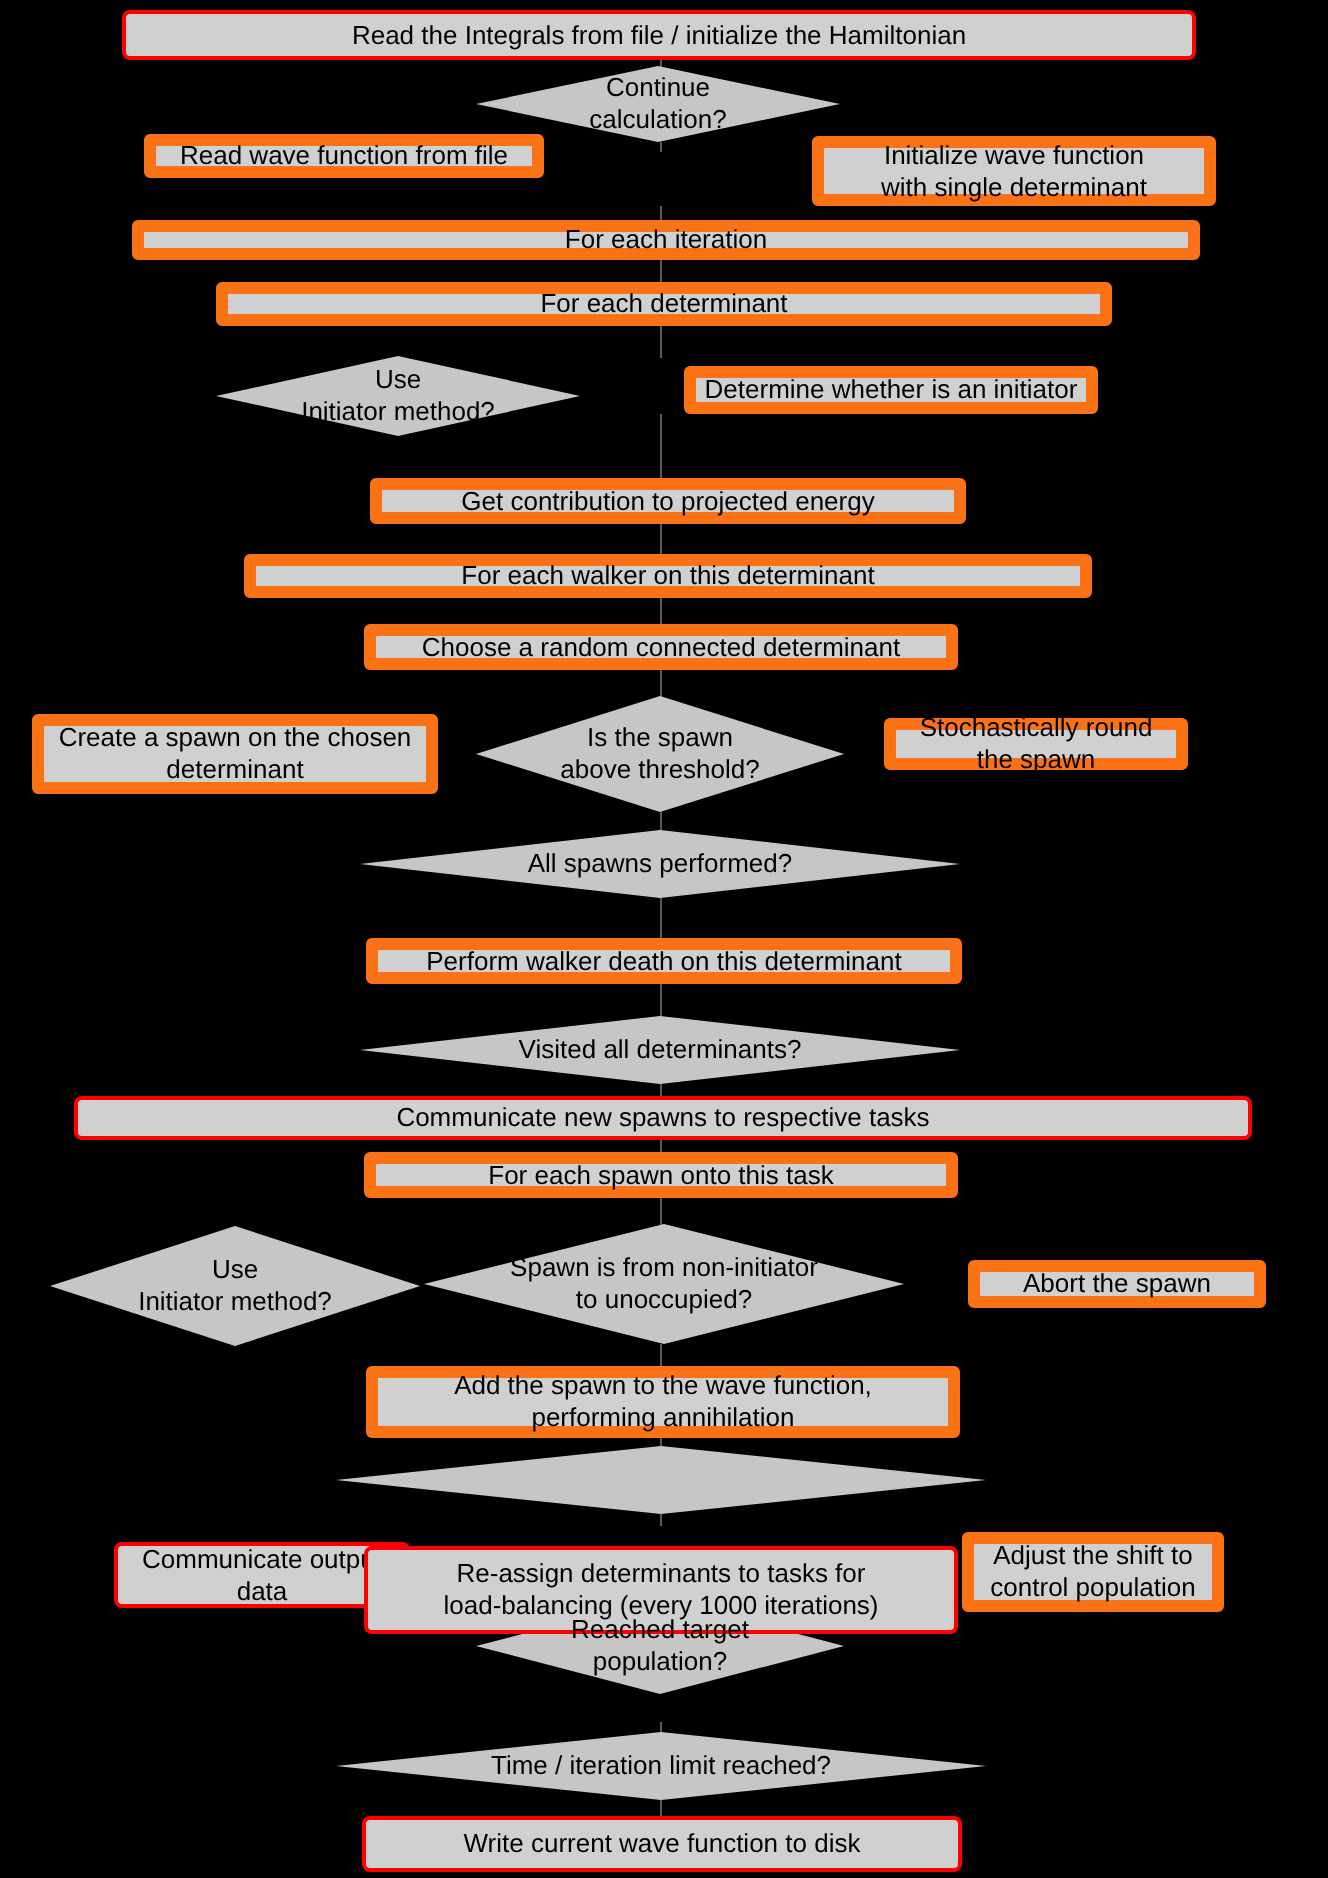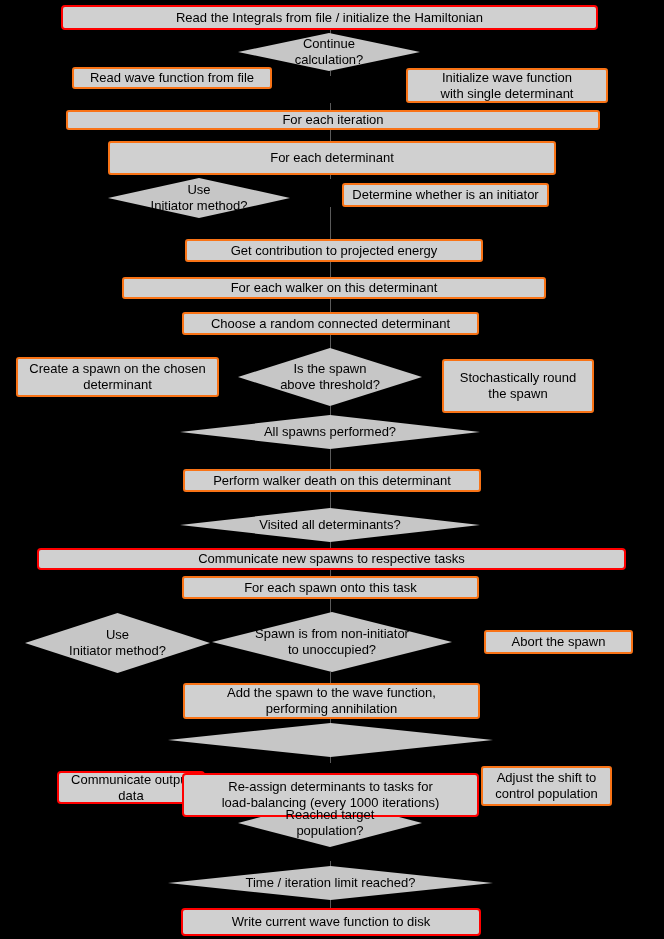--- a/index.html
+++ b/index.html
@@ -23,21 +23,21 @@
     justify-content: center;
     text-align: center;
     color: #000000;
     font-size: 13px;
     line-height: 16px;
     white-space: pre-line;
   }
   
   .box {
     background: #d0d0d0;
-    border: 2px solid #f97316;
+    border: 6px solid #f97316;
     border-radius: 3px;
   }
   .box.hl {
     border: 2px solid #ff0000;
     border-radius: 4px;
   }
   
   .diamond {
     background: transparent;
     border: none;
@@ -86,32 +86,32 @@
     <div class="connector" style="left: 330px; top: 810px; height: 8px;"></div>
     <div class="connector" style="left: 330px; top: 861px; height: 6px;"></div>
     <div class="connector" style="left: 330px; top: 900px; height: 9px;"></div>
     <div class="node box hl" style="left: 61px; top: 5px; width: 537px; height: 25px;"><span>Read the Integrals from file / initialize the Hamiltonian</span></div>
     <div class="node diamond" style="left: 238px; top: 33px; width: 182px; height: 38px;"><div class="dshape"></div><div class="dlabel">Continue
 calculation?</div></div>
     <div class="node box" style="left: 72px; top: 67px; width: 200px; height: 22px;"><span>Read wave function from file</span></div>
     <div class="node box" style="left: 406px; top: 68px; width: 202px; height: 35px;"><span>Initialize wave function
 with single determinant</span></div>
     <div class="node box" style="left: 66px; top: 110px; width: 534px; height: 20px;"><span>For each iteration</span></div>
-    <div class="node box" style="left: 108px; top: 141px; width: 448px; height: 34px;"><span>For each determinant</span></div>
+    <div class="node box" style="left: 108px; top: 141px; width: 448px; height: 22px;"><span>For each determinant</span></div>
     <div class="node diamond" style="left: 108px; top: 178px; width: 182px; height: 40px;"><div class="dshape"></div><div class="dlabel">Use
 Initiator method?</div></div>
     <div class="node box" style="left: 342px; top: 183px; width: 207px; height: 24px;"><span>Determine whether is an initiator</span></div>
     <div class="node box" style="left: 185px; top: 239px; width: 298px; height: 23px;"><span>Get contribution to projected energy</span></div>
     <div class="node box" style="left: 122px; top: 277px; width: 424px; height: 22px;"><span>For each walker on this determinant</span></div>
     <div class="node box" style="left: 182px; top: 312px; width: 297px; height: 23px;"><span>Choose a random connected determinant</span></div>
     <div class="node box" style="left: 16px; top: 357px; width: 203px; height: 40px;"><span>Create a spawn on the chosen
 determinant</span></div>
     <div class="node diamond" style="left: 238px; top: 348px; width: 184px; height: 58px;"><div class="dshape"></div><div class="dlabel">Is the spawn
 above threshold?</div></div>
-    <div class="node box" style="left: 442px; top: 359px; width: 152px; height: 54px;"><span>Stochastically round
+    <div class="node box" style="left: 442px; top: 359px; width: 152px; height: 26px;"><span>Stochastically round
 the spawn</span></div>
     <div class="node diamond" style="left: 180px; top: 415px; width: 300px; height: 34px;"><div class="dshape"></div><div class="dlabel">All spawns performed?</div></div>
     <div class="node box" style="left: 183px; top: 469px; width: 298px; height: 23px;"><span>Perform walker death on this determinant</span></div>
     <div class="node diamond" style="left: 180px; top: 508px; width: 300px; height: 34px;"><div class="dshape"></div><div class="dlabel">Visited all determinants?</div></div>
     <div class="node box hl" style="left: 37px; top: 548px; width: 589px; height: 22px;"><span>Communicate new spawns to respective tasks</span></div>
     <div class="node box" style="left: 182px; top: 576px; width: 297px; height: 23px;"><span>For each spawn onto this task</span></div>
     <div class="node diamond" style="left: 25px; top: 613px; width: 185px; height: 60px;"><div class="dshape"></div><div class="dlabel">Use
 Initiator method?</div></div>
     <div class="node diamond" style="left: 212px; top: 612px; width: 240px; height: 60px;"><div class="dshape"></div><div class="dlabel">Spawn is from non-initiator
 to unoccupied?</div></div>

